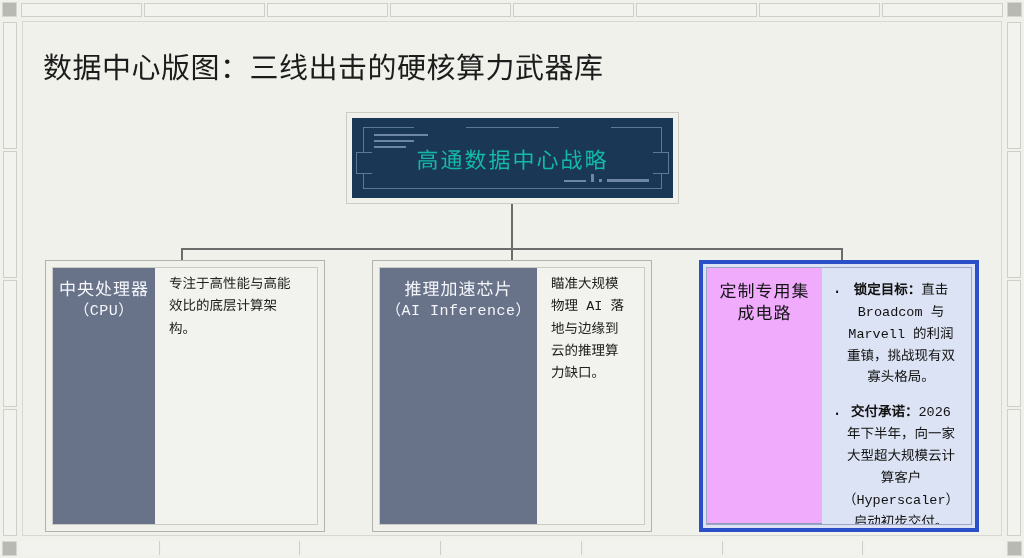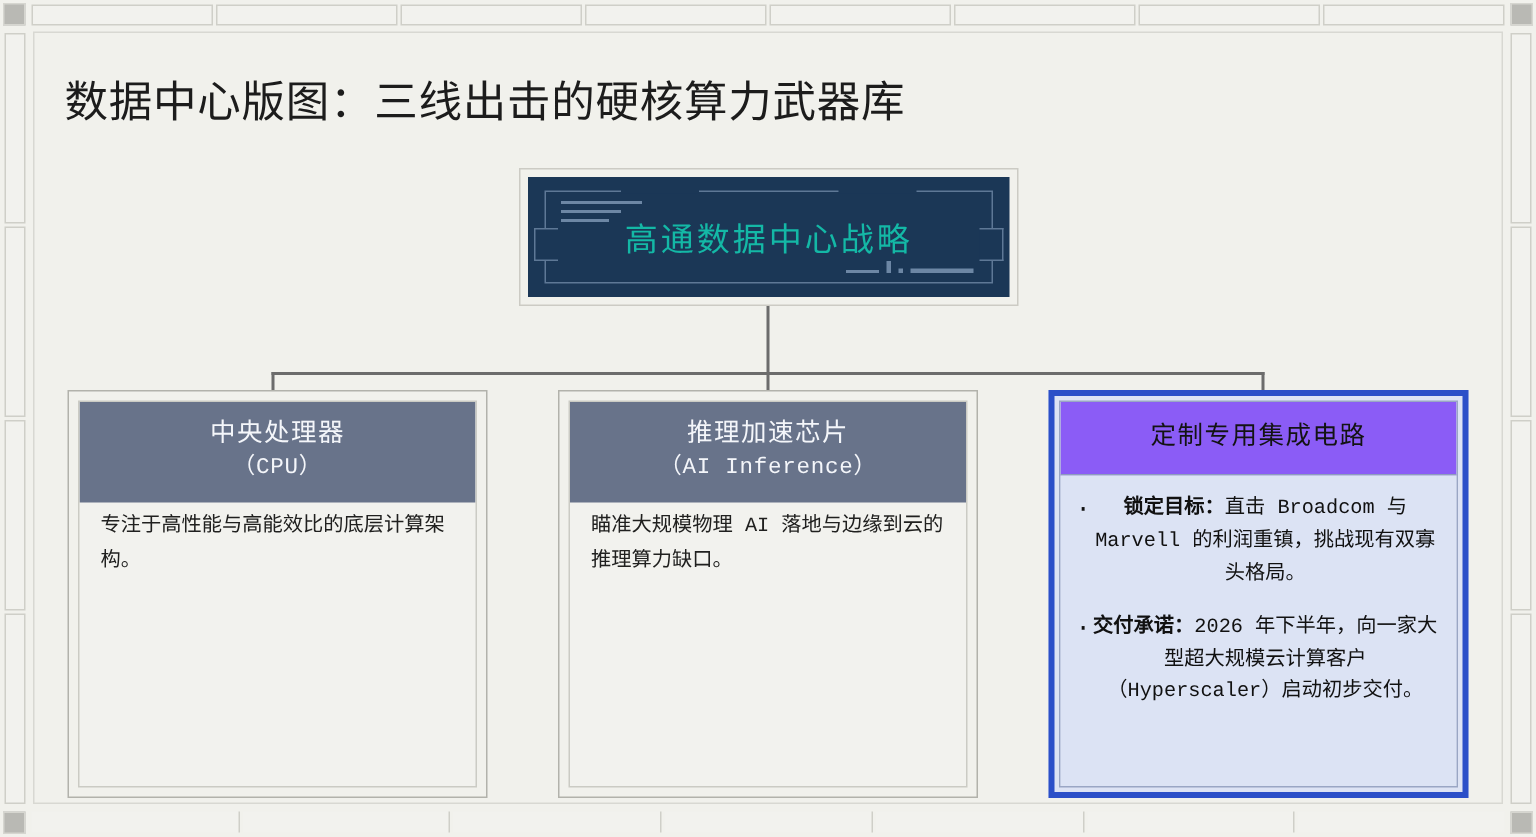--- a/index.html
+++ b/index.html
@@ -247,21 +247,21 @@
     padding: 6px;
     display: flex;
     flex-direction: column;
   }
   .card-inner {
     flex: 1;
     border: 1px solid #cbcbc4;
     background: #f2f2ee;
     box-sizing: border-box;
     display: flex;
-    flex-direction: column;
+    flex-direction: row;
     overflow: hidden;
   }
   .card-head {
     background: #68738a;
     color: #f4f6fa;
     text-align: center;
     padding: 12px 6px 13px;
   }
   .card-head .h-cn {
     font-size: 17px;
@@ -285,21 +285,21 @@
   .card.highlight {
     border: 4px solid #2b4fc8;
     background: #dde3f4;
     padding: 3px;
   }
   .card.highlight .card-inner {
     border: 1px solid #9aa6c4;
     background: #dce3f4;
   }
   .card.highlight .card-head {
-    background: #8b5cf6;
+    background: #f0abfc;
     color: #131313;
     border-bottom: 1px solid #8e9cbe;
     padding: 14px 6px 12px;
   }
   .card.highlight .card-head .h-cn { font-size: 17px; }
   .card.highlight .card-head .h-en { font-size: 15px; }
   .card.highlight .card-body {
     background: #dce3f4;
     padding: 12px 12px 10px 10px;
     text-align: center;

